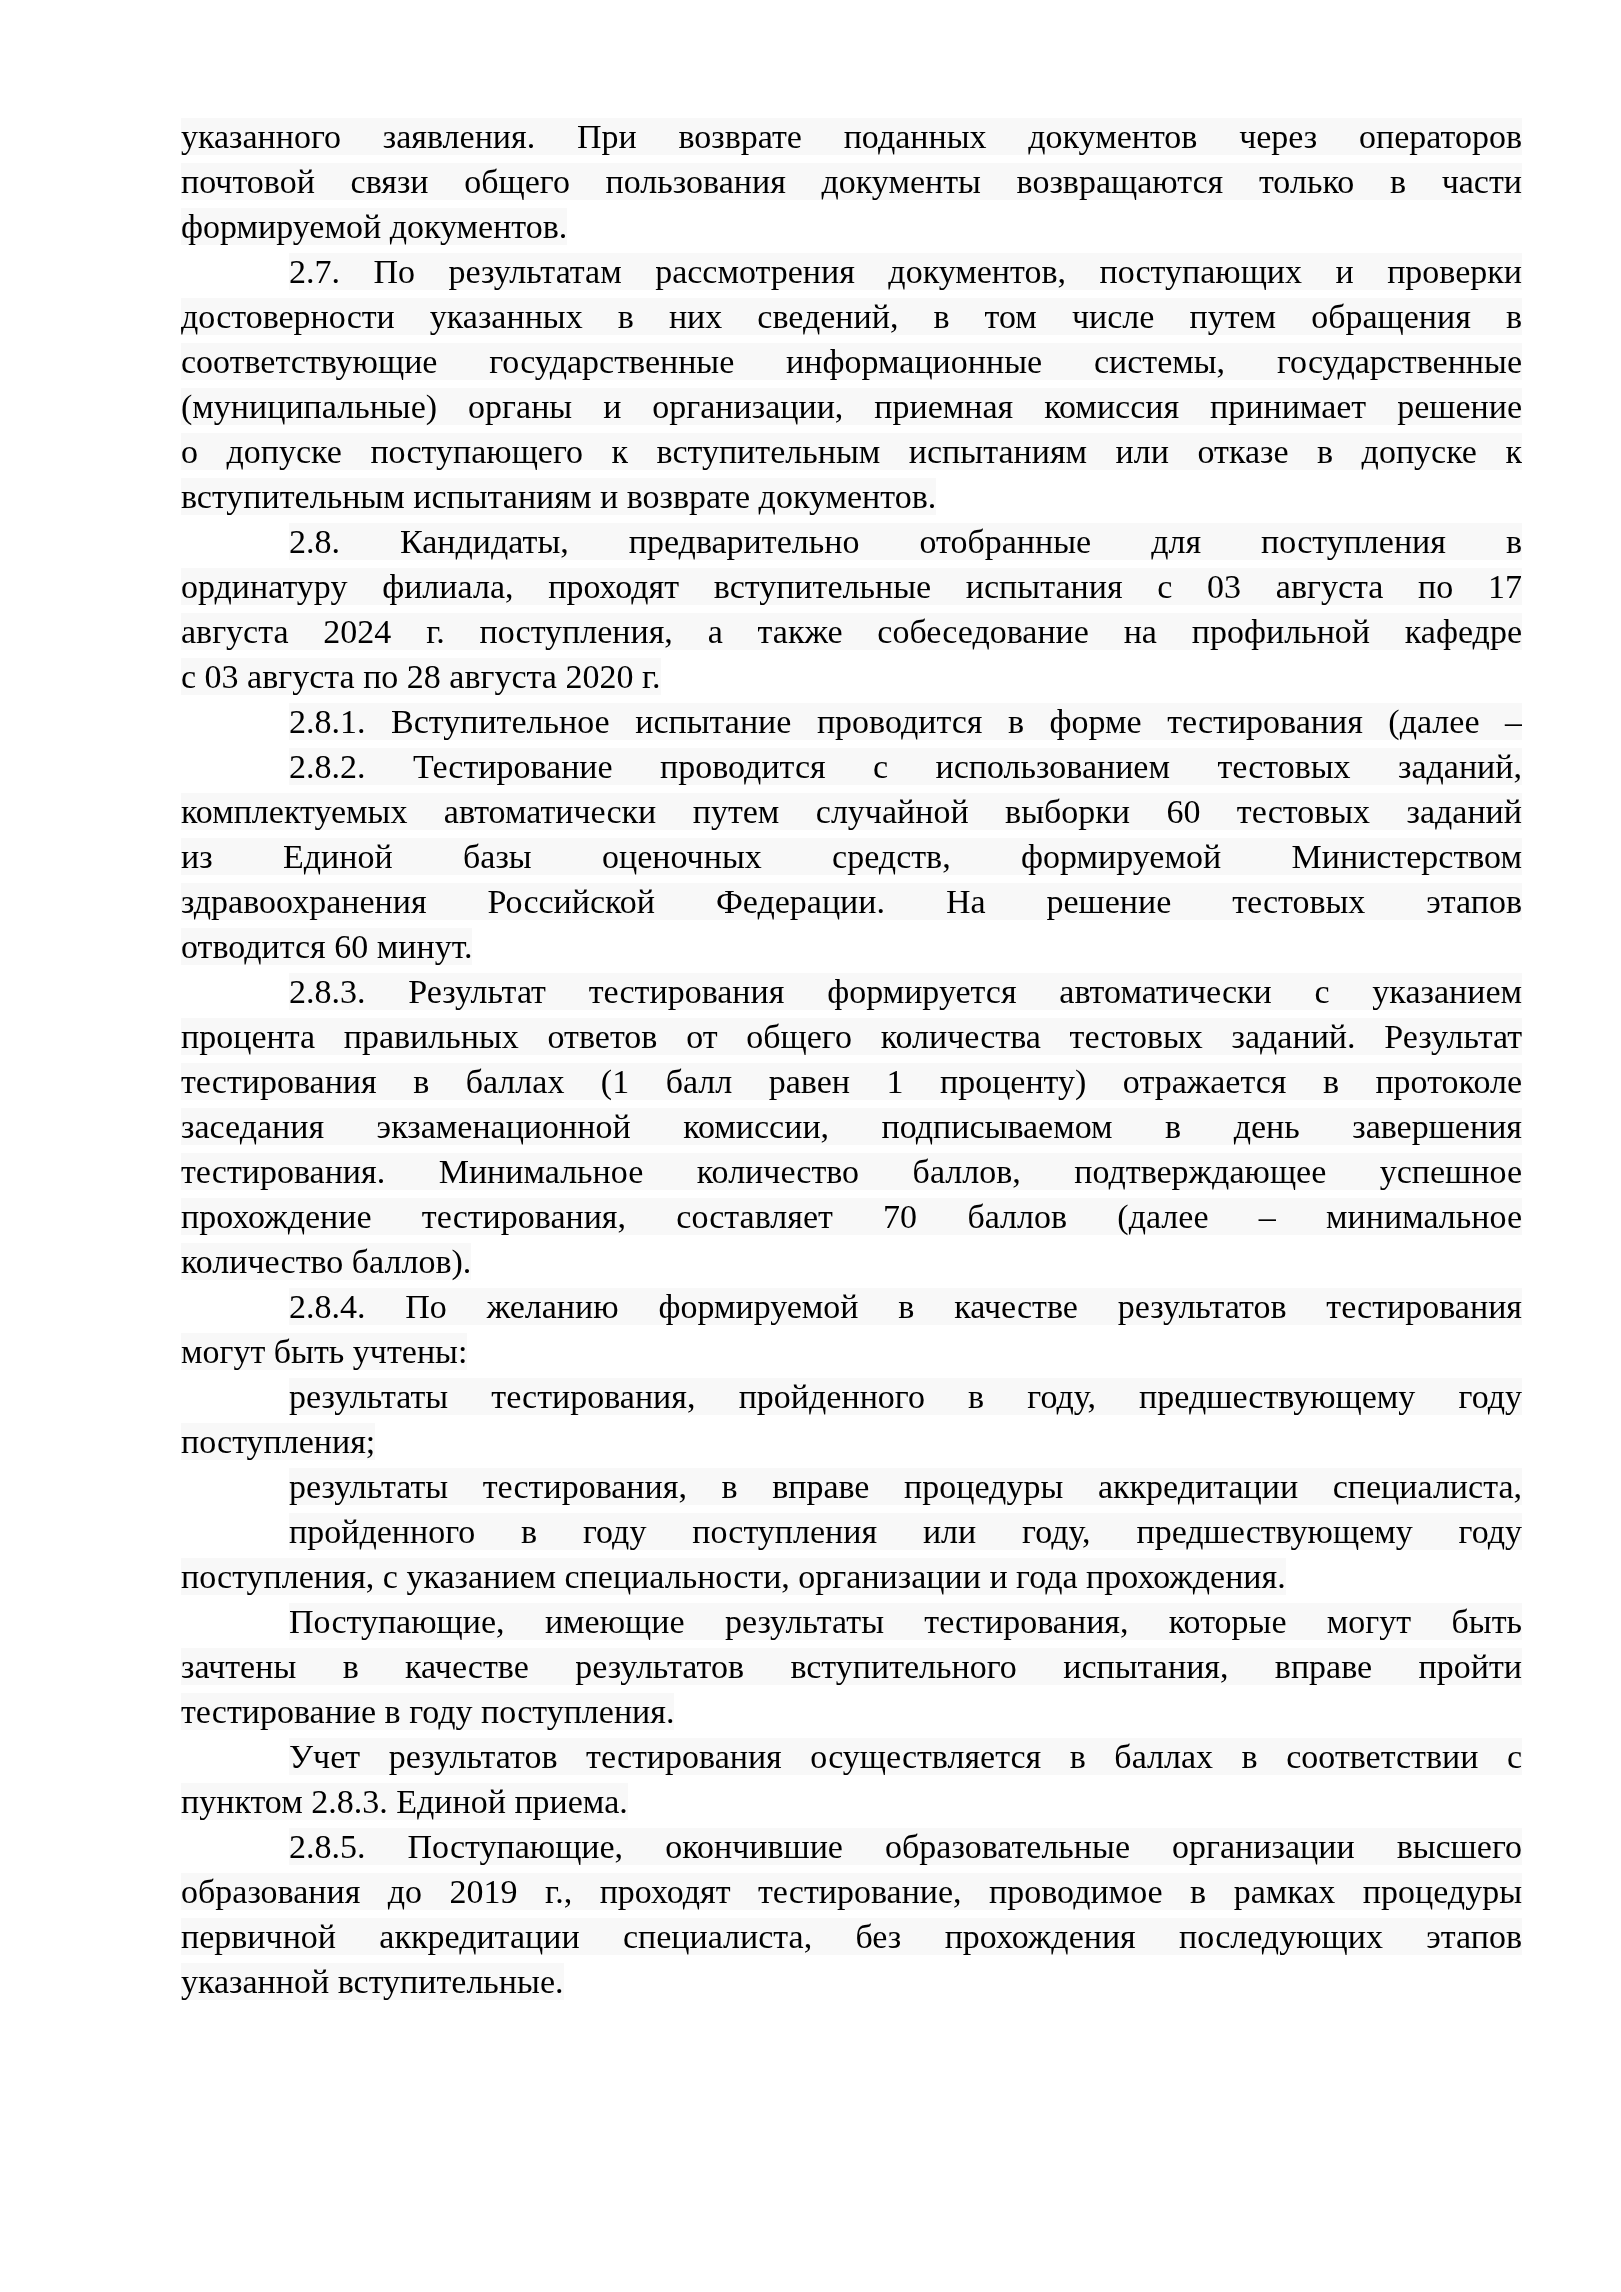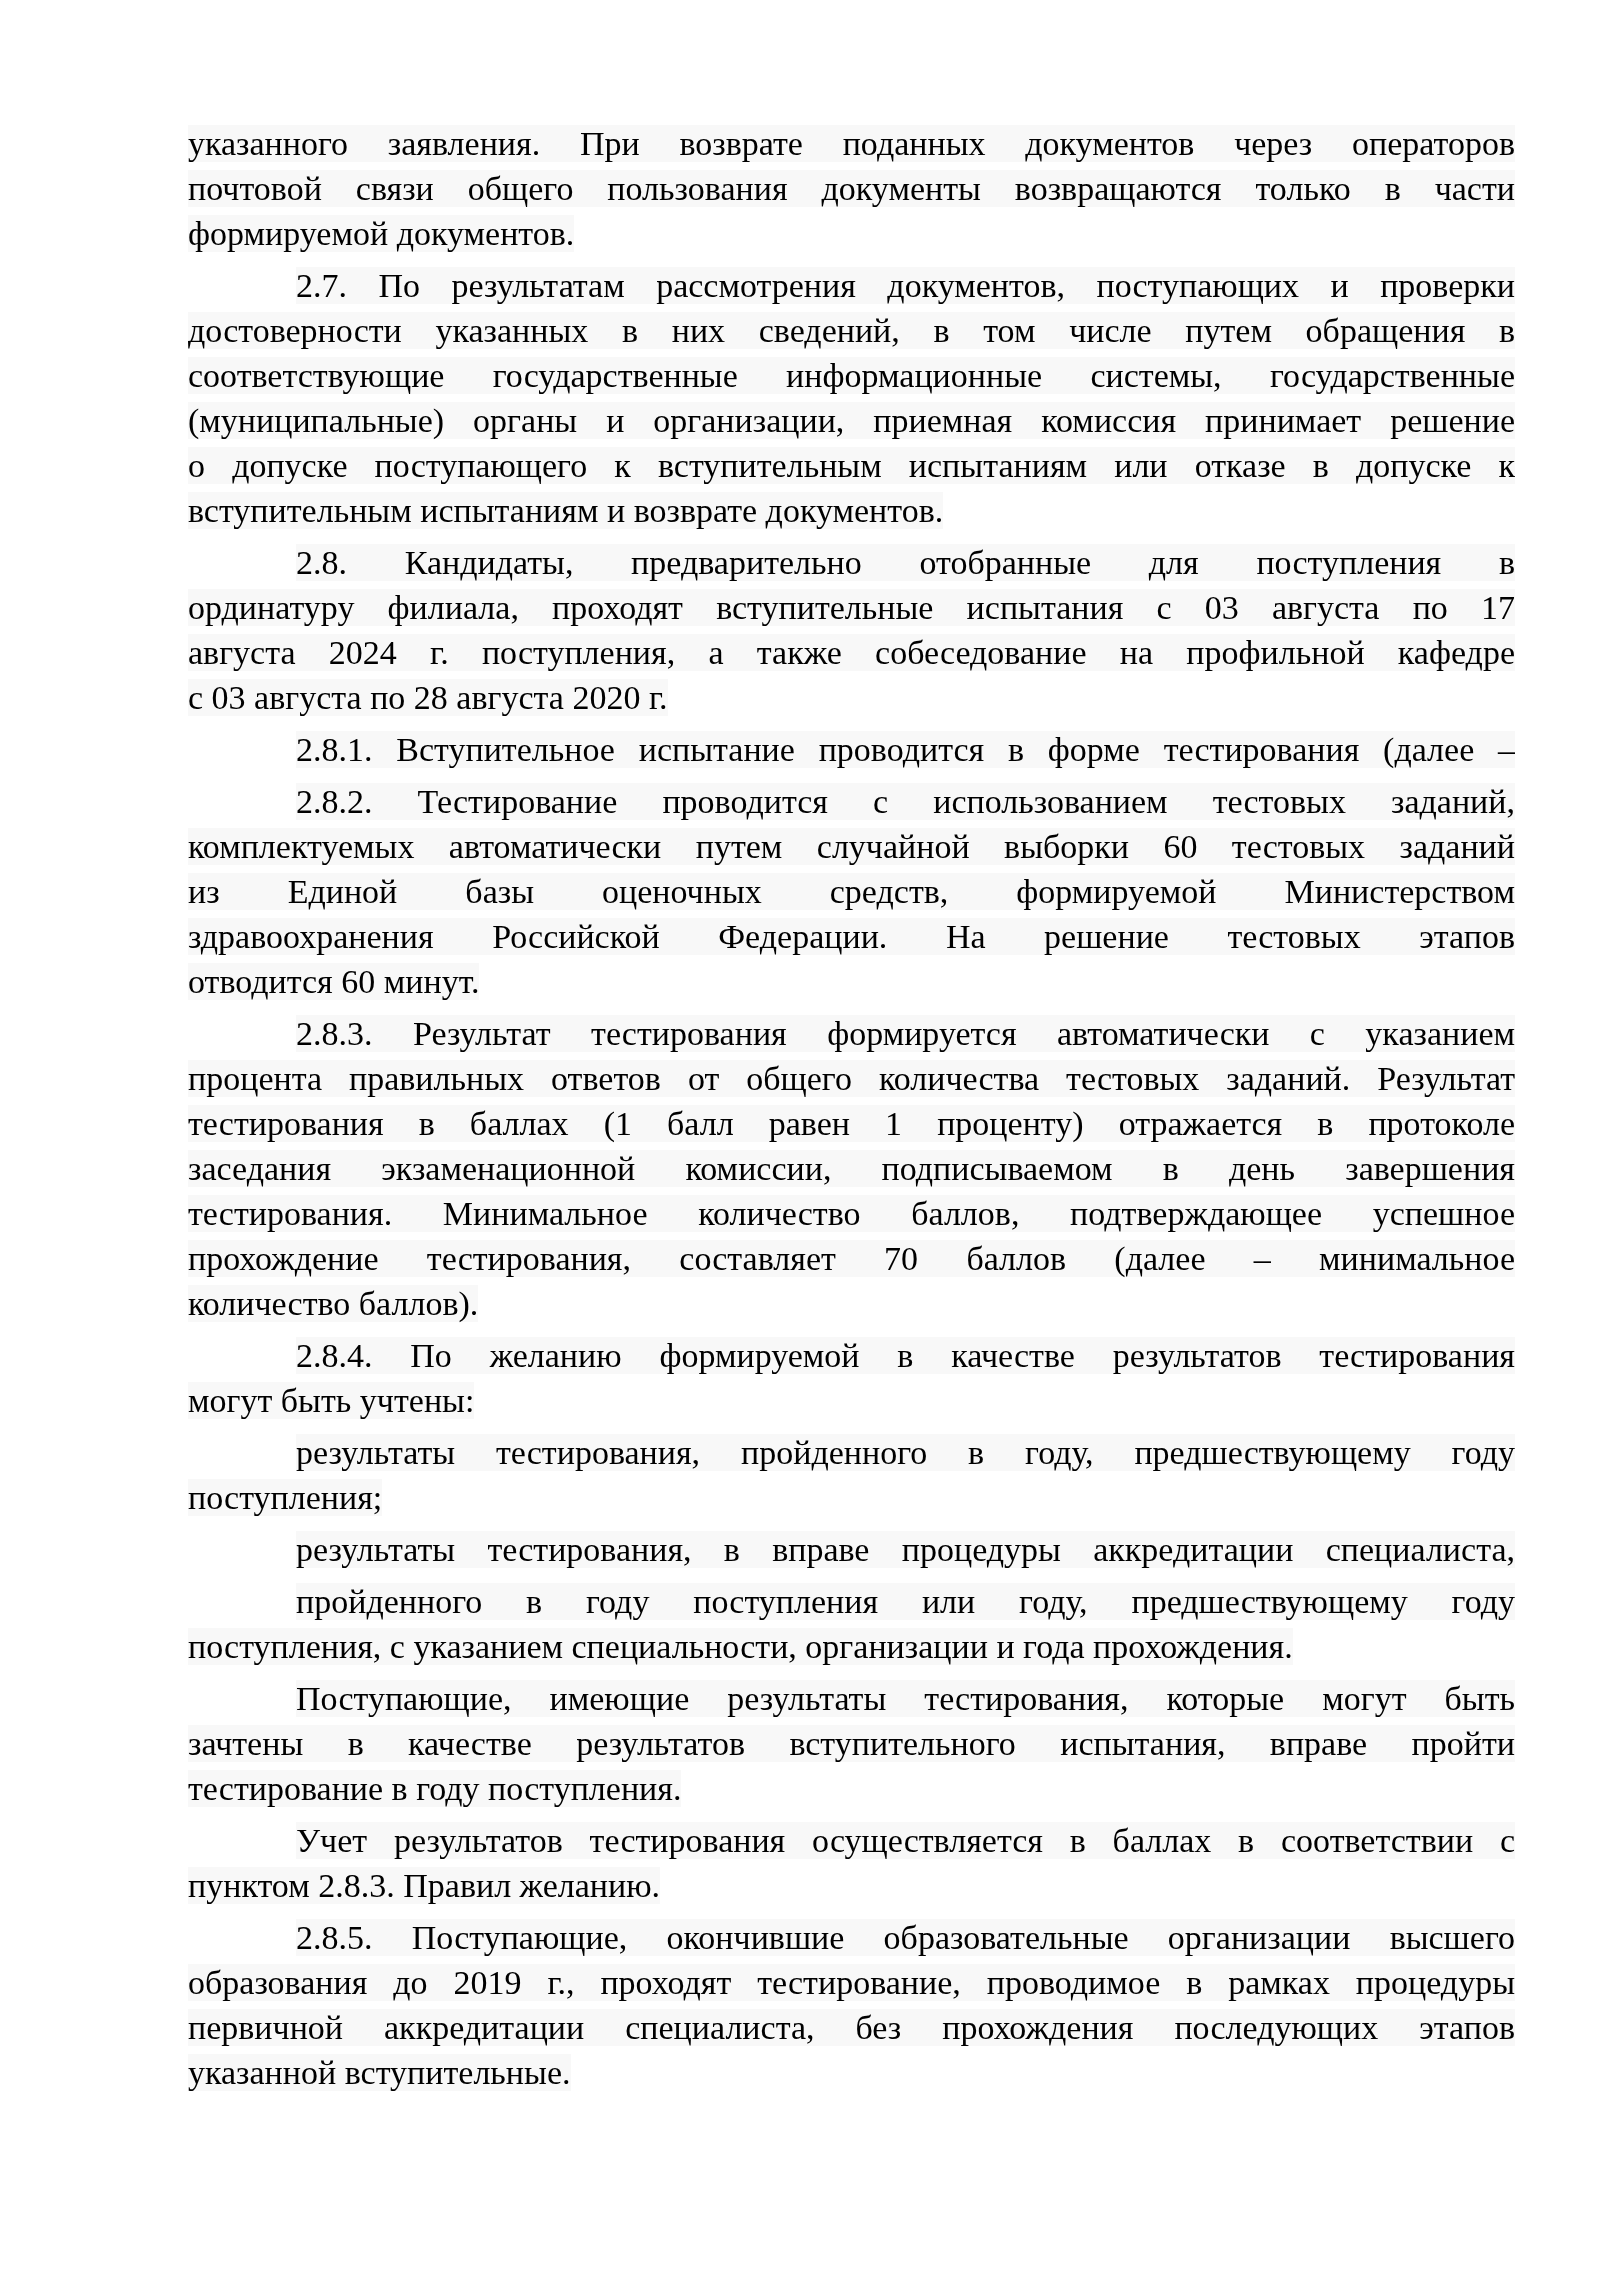--- a/index.html
+++ b/index.html
@@ -19,21 +19,21 @@
   }
   .text-block {
     position: absolute;
     left: 181px;
     top: 114px;
     width: 1341px;
     font-size: 34px;
     line-height: 45px;
   }
   .para {
-    margin: 7px;
+    margin: 0;
     padding: 0;
   }
   .line {
     height: 45px;
     overflow: hidden;
     text-align: justify;
     text-align-last: justify;
     white-space: normal;
   }
   .line.last {
@@ -105,21 +105,21 @@
         <div class="line ind"><span class="ink">пройденного в году поступления или году, предшествующему году</span></div>
         <div class="line last"><span class="ink">поступления, с указанием специальности, организации и года прохождения.</span></div>
       </div>
       <div class="para">
         <div class="line ind"><span class="ink">Поступающие, имеющие результаты тестирования, которые могут быть</span></div>
         <div class="line"><span class="ink">зачтены в качестве результатов вступительного испытания, вправе пройти</span></div>
         <div class="line last"><span class="ink">тестирование в году поступления.</span></div>
       </div>
       <div class="para">
         <div class="line ind"><span class="ink">Учет результатов тестирования осуществляется в баллах в соответствии с</span></div>
-        <div class="line last"><span class="ink">пунктом 2.8.3. Правил желанию.</span></div>
+        <div class="line last"><span class="ink">пунктом 2.8.3. Единой приема.</span></div>
       </div>
       <div class="para">
         <div class="line ind"><span class="ink">2.8.5. Поступающие, окончившие образовательные организации высшего</span></div>
         <div class="line"><span class="ink">образования до 2019 г., проходят тестирование, проводимое в рамках процедуры</span></div>
         <div class="line"><span class="ink">первичной аккредитации специалиста, без прохождения последующих этапов</span></div>
         <div class="line last"><span class="ink">указанной вступительные.</span></div>
       </div>
     </div>
 </div>
 

